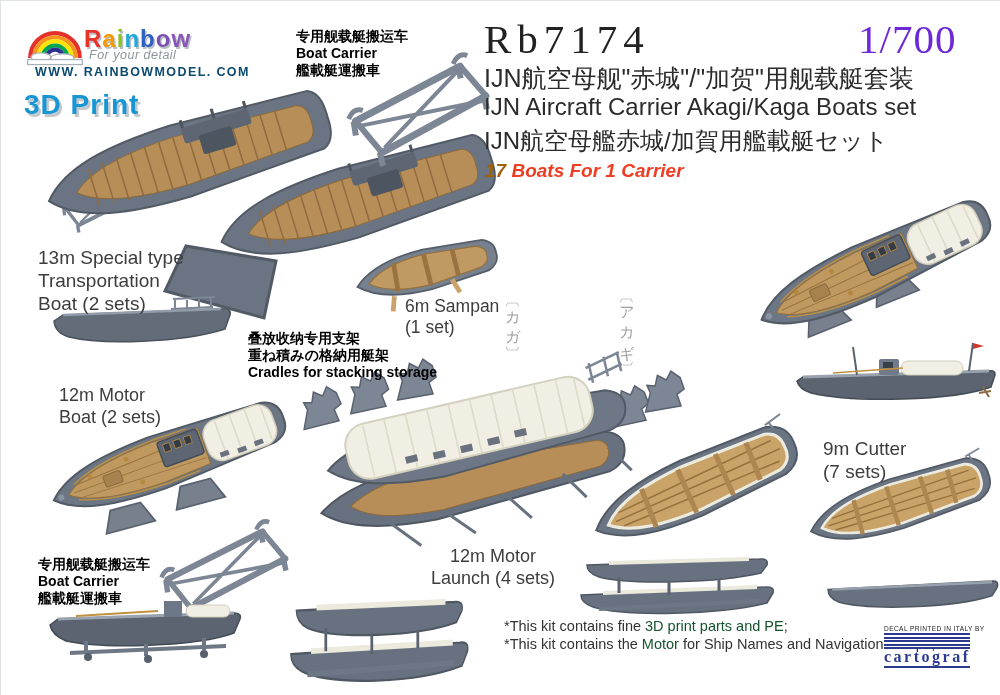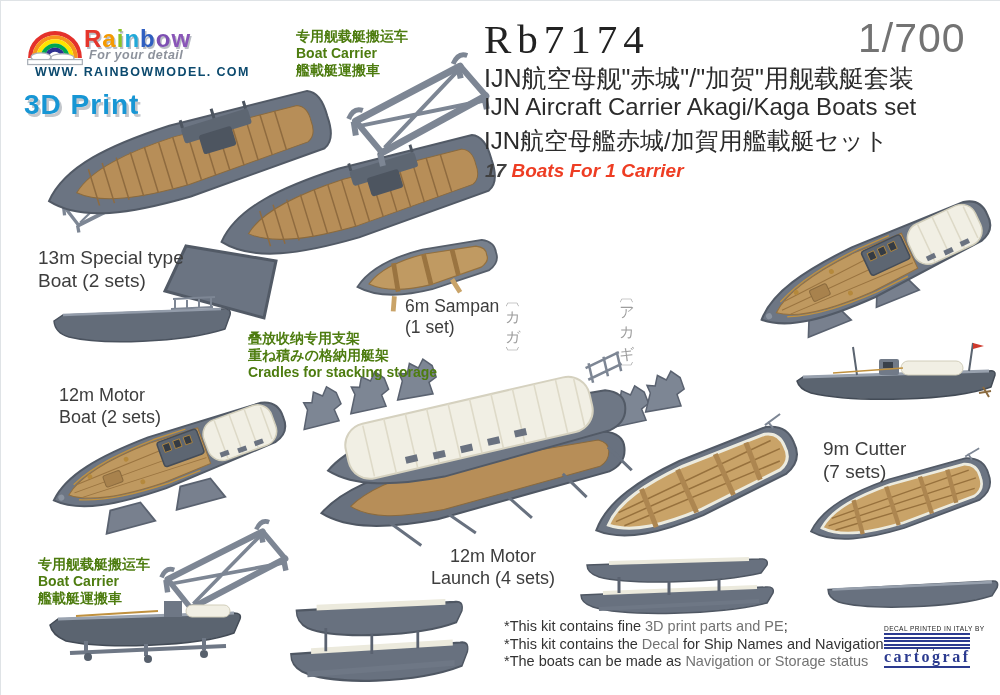--- a/index.html
+++ b/index.html
@@ -5,40 +5,40 @@
   html,body{margin:0;padding:0;background:#9aa0a6;}
   .page{
     position:relative; width:1000px; height:695px; margin:0 auto;
     background:#ffffff; overflow:hidden;
     border:1px solid #dfe3e6;
     font-family:"Liberation Sans", sans-serif;
   }
   
   .brand{position:absolute; left:83px; top:24px; font-size:24px; font-weight:bold;
     letter-spacing:1px; text-shadow:1.5px 1.5px 0 #b9bdc4;}
-  .tagline{position:absolute; left:88px; top:47px; font-size:12.5px; font-weight:bold;
+  .tagline{position:absolute; left:88px; top:47px; font-size:12.5px; font-weight:normal;
     font-style:italic; color:#8d929c; letter-spacing:.5px;text-align:center;}
   .url{position:absolute; left:24px; top:64px; font-size:12.5px; font-weight:bold;
     color:#0c4a6e; letter-spacing:1.4px;margin-left:10px;}
   .badge3d{position:absolute; left:23px; top:88px; font-size:28px; font-weight:bold;
     color:#1796d4; letter-spacing:1px; text-shadow:2.5px 2.5px 0 #c3c7cc;}
   
   .code{position:absolute; left:483px; top:14px; font-family:"Liberation Serif",serif;
     font-size:41px; color:#222; letter-spacing:6px;}
-  .scale{position:absolute; left:857px; top:14px; font-family:Liberation Sans, sans-serif;
-    font-size:41px; color:#737373; letter-spacing:1px;}
+  .scale{position:absolute; left:857px; top:14px; font-family:Liberation Serif, serif;
+    font-size:41px; color:#6d28d9; letter-spacing:1px;}
   .t-cn{position:absolute; left:483px; top:61px; font-size:25px; color:#2b2b2b;}
   .t-en{position:absolute; left:483px; top:92px; font-size:24px; color:#2b2b2b;}
   .t-jp{position:absolute; left:483px; top:124px; font-size:24px; color:#2b2b2b;}
   .t-sub{position:absolute; left:484px; top:159px; font-size:19px; font-weight:bold;
     font-style:italic;}
-  .t-sub .num{color:#404040;} .t-sub .txt{color:#ee3d23;}
+  .t-sub .num{color:#a16207;} .t-sub .txt{color:#ee3d23;}
   
   .lbl{position:absolute; color:#3d3d3d; line-height:1.22;}
-  .lbl.blue{color:#4d7c0f; font-weight:bold;}
+  .lbl.blue{color:#000000; font-weight:bold;}
   .l-carrier-top{left:295px; top:27px; font-size:14px;}
   .l-13m{left:37px; top:245px; font-size:19px;}
   .l-sampan{left:404px; top:295px; font-size:17.5px;}
   .l-cradles{left:247px; top:329px; font-size:14px;}
   .l-12mb{left:58px; top:384px; font-size:18px;}
   .l-11mb{left:736px; top:181px; font-size:18px;}
   .l-9mc{left:822px; top:436px; font-size:19px;}
   .l-12ml{left:428px; top:545px; font-size:18px; width:128px; text-align:center;}
   .l-carrier-bot{left:37px; top:555px; font-size:14px;}
   
@@ -48,21 +48,21 @@
     -webkit-background-clip:text; background-clip:text; -webkit-text-fill-color:transparent;}
   .wm-kaga{left:521px; top:190px; font-size:74px; line-height:1;}
   .wm-akagi{left:651px; top:186px; font-size:74px; line-height:1;}
   .wm-kana{position:absolute; writing-mode:vertical-rl; font-size:15px; color:#9d9d9d;
     font-family:"Liberation Sans",sans-serif; letter-spacing:2px;}
   .wm-kana.kaga{left:502px; top:297px;}
   .wm-kana.akagi{left:616px; top:293px;}
   
   .footnotes{position:absolute; left:503px; top:617px; font-size:14.5px; color:#333;
     line-height:1.22;}
-  .footnotes .hl{color:#737373;}
+  .footnotes .hl{color:#14532d;}
   
   .cartograf{position:absolute; left:883px; top:624px; width:86px;}
   .cg-caption{font-size:6.6px; color:#222; letter-spacing:.4px; white-space:nowrap;}
   .cg-stripes{height:16px; margin-top:1px;
     background:repeating-linear-gradient(#2b3a8f 0 2px,#ffffff 2px 3.6px);}
   .cg-name{font-family:"Liberation Serif",serif; font-size:16px; font-weight:bold;
     color:#2b3a8f; letter-spacing:2.5px; border-bottom:2px solid #2b3a8f; line-height:1.05;}
   
   .art{position:absolute; inset:0; pointer-events:none;}
 </style>
@@ -267,20 +267,21 @@
     <span class="num">17</span><span class="txt"> Boats For 1 Carrier</span>
   </div>
 
   <div class="lbl blue l-carrier-top">
     <div>专用舰载艇搬运车</div>
     <div>Boat Carrier</div>
     <div>艦載艇運搬車</div>
   </div>
   <div class="lbl l-13m">
     <div>13m Special type</div>
+    <div>Transportation</div>
     <div>Boat (2 sets)</div>
   </div>
   <div class="lbl l-sampan">
     <div>6m Sampan</div>
     <div>(1 set)</div>
   </div>
   <div class="lbl blue l-cradles">
     <div>叠放收纳专用支架</div>
     <div>重ね積みの格納用艇架</div>
     <div>Cradles for stacking storage</div>
@@ -298,22 +299,21 @@
     <div>Launch (4 sets)</div>
   </div>
   <div class="lbl blue l-carrier-bot">
     <div>专用舰载艇搬运车</div>
     <div>Boat Carrier</div>
     <div>艦載艇運搬車</div>
   </div>
 
   <div class="footnotes">
     <div><span>*This kit contains fine </span><span class="hl">3D print parts and PE</span><span>;</span></div>
-    <div><span>*This kit contains the </span><span class="hl">Decal</span><span> for Ship Names and Navigation Lamps;</span></div>
-    <div><span>*The boats can be made as </span><span class="hl">Navigation or Storage status</span><span></span></div>
+    <div><span>*This kit contains the </span><span class="hl">Motor</span><span> for Ship Names and Navigation Lamps;</span></div>
   </div>
 
   <div class="cartograf">
     <div class="cg-caption">DECAL PRINTED IN ITALY BY</div>
     <div class="cg-stripes"></div>
     <div class="cg-name">cartograf</div>
   </div>
 
 </div>
 

